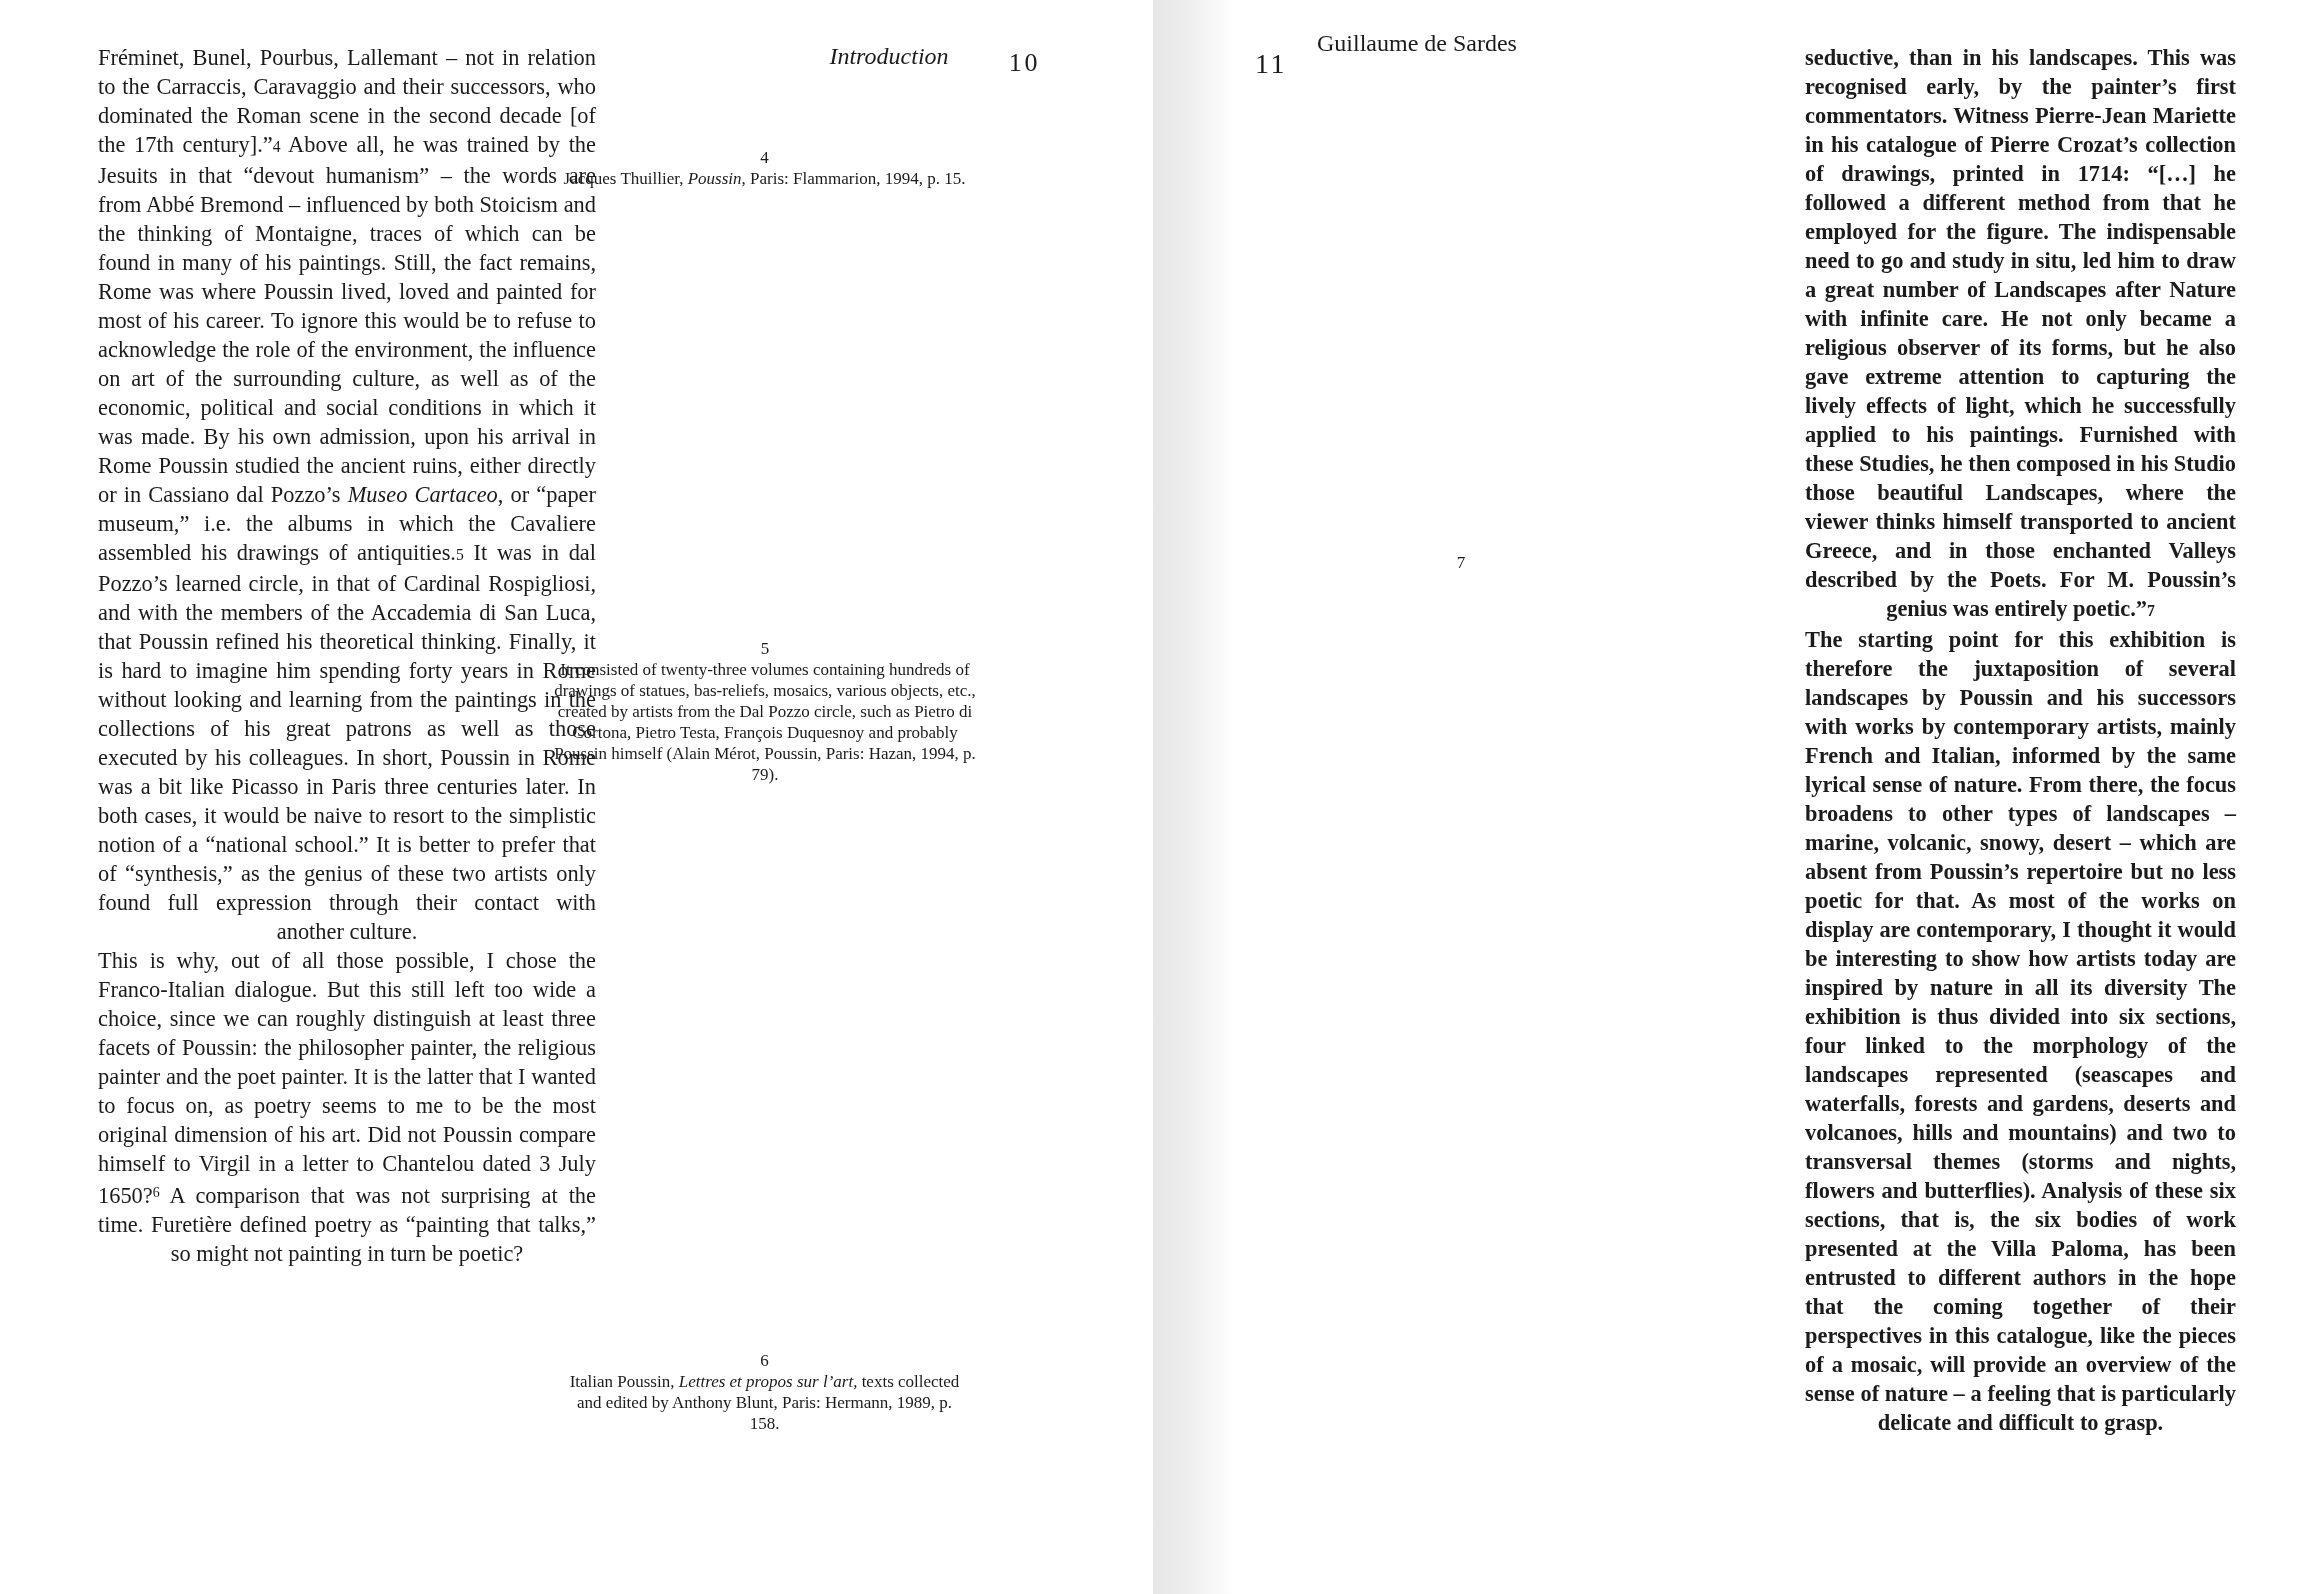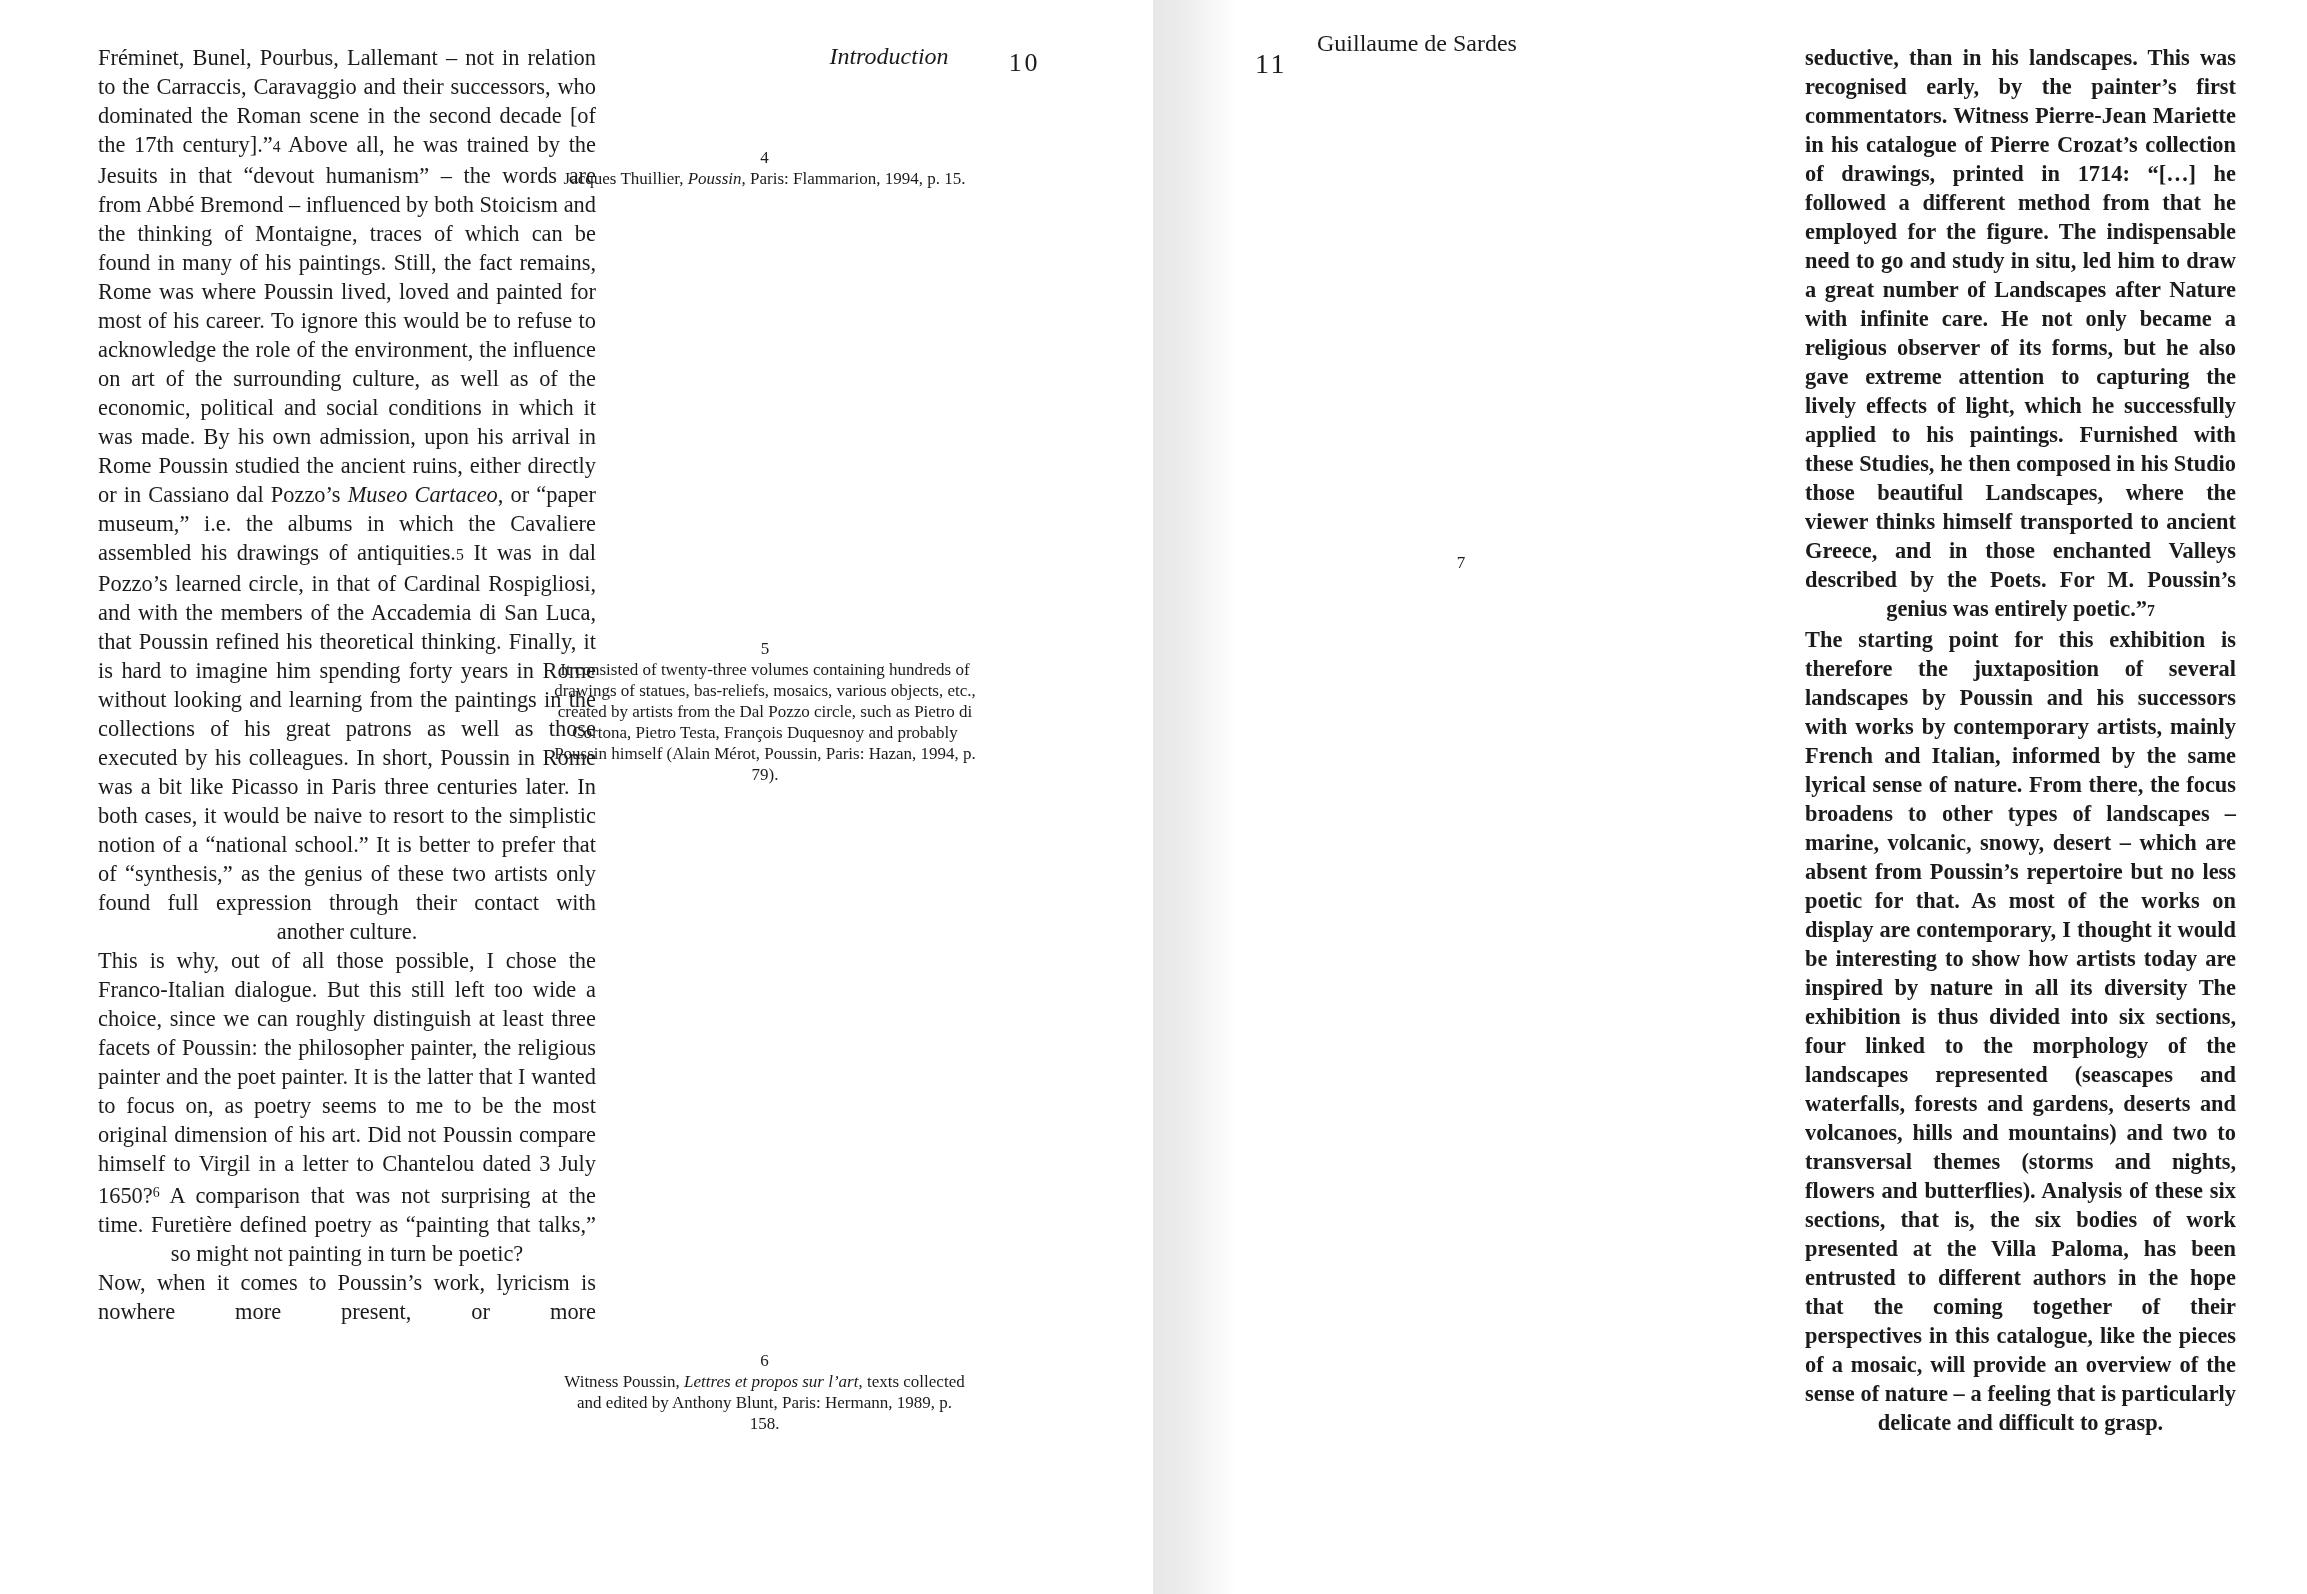--- a/index.html
+++ b/index.html
@@ -55,34 +55,33 @@
 
   <div class="rh" id="rh-intro">Introduction</div>
   <div class="rh" id="rh-p10">10</div>
 
   <div class="rh" id="rh-p11">11</div>
   <div class="rh" id="rh-author">Guillaume de Sardes</div>
 
   <div class="body-col" id="left-main">
     <p class="last-center"><span>Fréminet, Bunel, Pourbus, Lallemant – not in relation to the Carraccis, Caravaggio and their successors, who dominated the Roman scene in the second decade [of the 17th century].”</span><span class="fnref">4</span><span> Above all, he was trained by the Jesuits in that “devout humanism” – the words are from Abbé Bremond – influenced by both Stoicism and the thinking of Montaigne, traces of which can be found in many of his paintings. Still, the fact remains, Rome was where Poussin lived, loved and painted for most of his career. To ignore this would be to refuse to acknowledge the role of the environment, the influence on art of the surrounding culture, as well as of the economic, political and social conditions in which it was made. By his own admission, upon his arrival in Rome Poussin studied the ancient ruins, either directly or in Cassiano dal Pozzo’s </span><span class="it">Museo Cartaceo</span><span>, or “paper museum,” i.e. the albums in which the Cavaliere assembled his drawings of antiquities.</span><span class="fnref">5</span><span> It was in dal Pozzo’s learned circle, in that of Cardinal Rospigliosi, and with the members of the Accademia di San Luca, that Poussin refined his theoretical thinking. Finally, it is hard to imagine him spending forty years in Rome without looking and learning from the paintings in the collections of his great patrons as well as those executed by his colleagues. In short, Poussin in Rome was a bit like Picasso in Paris three centuries later. In both cases, it would be naive to resort to the simplistic notion of a “national school.” It is better to prefer that of “synthesis,” as the genius of these two artists only found full expression through their contact with another culture.</span></p>
     <p class="last-center gap-before"><span>This is why, out of all those possible, I chose the Franco-Italian dialogue. But this still left too wide a choice, since we can roughly distinguish at least three facets of Poussin: the philosopher painter, the religious painter and the poet painter. It is the latter that I wanted to focus on, as poetry seems to me to be the most original dimension of his art. Did not Poussin compare himself to Virgil in a letter to Chantelou dated 3 July 1650?</span><span class="fnref sup">6</span><span> A comparison that was not surprising at the time. Furetière defined poetry as “painting that talks,” so might not painting in turn be poetic?</span></p>
-    <p class="last-just"><span>Now, when it comes to Poussin’s work, lyricism is nowhere more present, or more</span></p>
   </div>
 
   <div class="fn" id="fn4">
     <span class="fn-num">4</span>
     <span class="fn-text"><span>Jacques Thuillier, </span><span class="it">Poussin</span><span>, Paris: Flammarion, 1994, p. 15.</span></span>
   </div>
   <div class="fn" id="fn5">
     <span class="fn-num">5</span>
     <span class="fn-text"><span>It consisted of twenty-three volumes containing hundreds of drawings of statues, bas-reliefs, mosaics, various objects, etc., created by artists from the Dal Pozzo circle, such as Pietro di Cortona, Pietro Testa, François Duquesnoy and probably Poussin himself (Alain Mérot, Poussin, Paris: Hazan, 1994, p. 79).</span></span>
   </div>
   <div class="fn" id="fn6">
     <span class="fn-num">6</span>
-    <span class="fn-text"><span>Witness Poussin, </span><span class="it">Lettres et propos sur l’art</span><span>, texts collected and edited by Anthony Blunt, Paris: Hermann, 1989, p. 158.</span></span>
+    <span class="fn-text"><span>Italian Poussin, </span><span class="it">Lettres et propos sur l’art</span><span>, texts collected and edited by Anthony Blunt, Paris: Hermann, 1989, p. 158.</span></span>
   </div>
 
   <div class="fn" id="fn7">
     <span class="fn-num">7</span>
   </div>
 
   <div class="body-col" id="right-main">
     <p class="last-center"><span>seductive, than in his landscapes. This was recognised early, by the painter’s first commentators. Witness Pierre-Jean Mariette in his catalogue of Pierre Crozat’s collection of drawings, printed in 1714: “[…] he followed a different method from that he employed for the figure. The indispensable need to go and study in situ, led him to draw a great number of Landscapes after Nature with infinite care. He not only became a religious observer of its forms, but he also gave extreme attention to capturing the lively effects of light, which he successfully applied to his paintings. Furnished with these Studies, he then composed in his Studio those beautiful Landscapes, where the viewer thinks himself transported to ancient Greece, and in those enchanted Valleys described by the Poets. For M. Poussin’s genius was entirely poetic.”</span><span class="fnref">7</span></p>
     <p class="last-center"><span>The starting point for this exhibition is therefore the juxtaposition of several landscapes by Poussin and his successors with works by contemporary artists, mainly French and Italian, informed by the same lyrical sense of nature. From there, the focus broadens to other types of landscapes – marine, volcanic, snowy, desert – which are absent from Poussin’s repertoire but no less poetic for that. As most of the works on display are contemporary, I thought it would be interesting to show how artists today are inspired by nature in all its diversity The exhibition is thus divided into six sections, four linked to the morphology of the landscapes represented (seascapes and waterfalls, forests and gardens, deserts and volcanoes, hills and mountains) and two to transversal themes (storms and nights, flowers and butterflies). Analysis of these six sections, that is, the six bodies of work presented at the Villa Paloma, has been entrusted to different authors in the hope that the coming together of their perspectives in this catalogue, like the pieces of a mosaic, will provide an overview of the sense of nature – a feeling that is particularly delicate and difficult to grasp.</span></p>
   </div>

